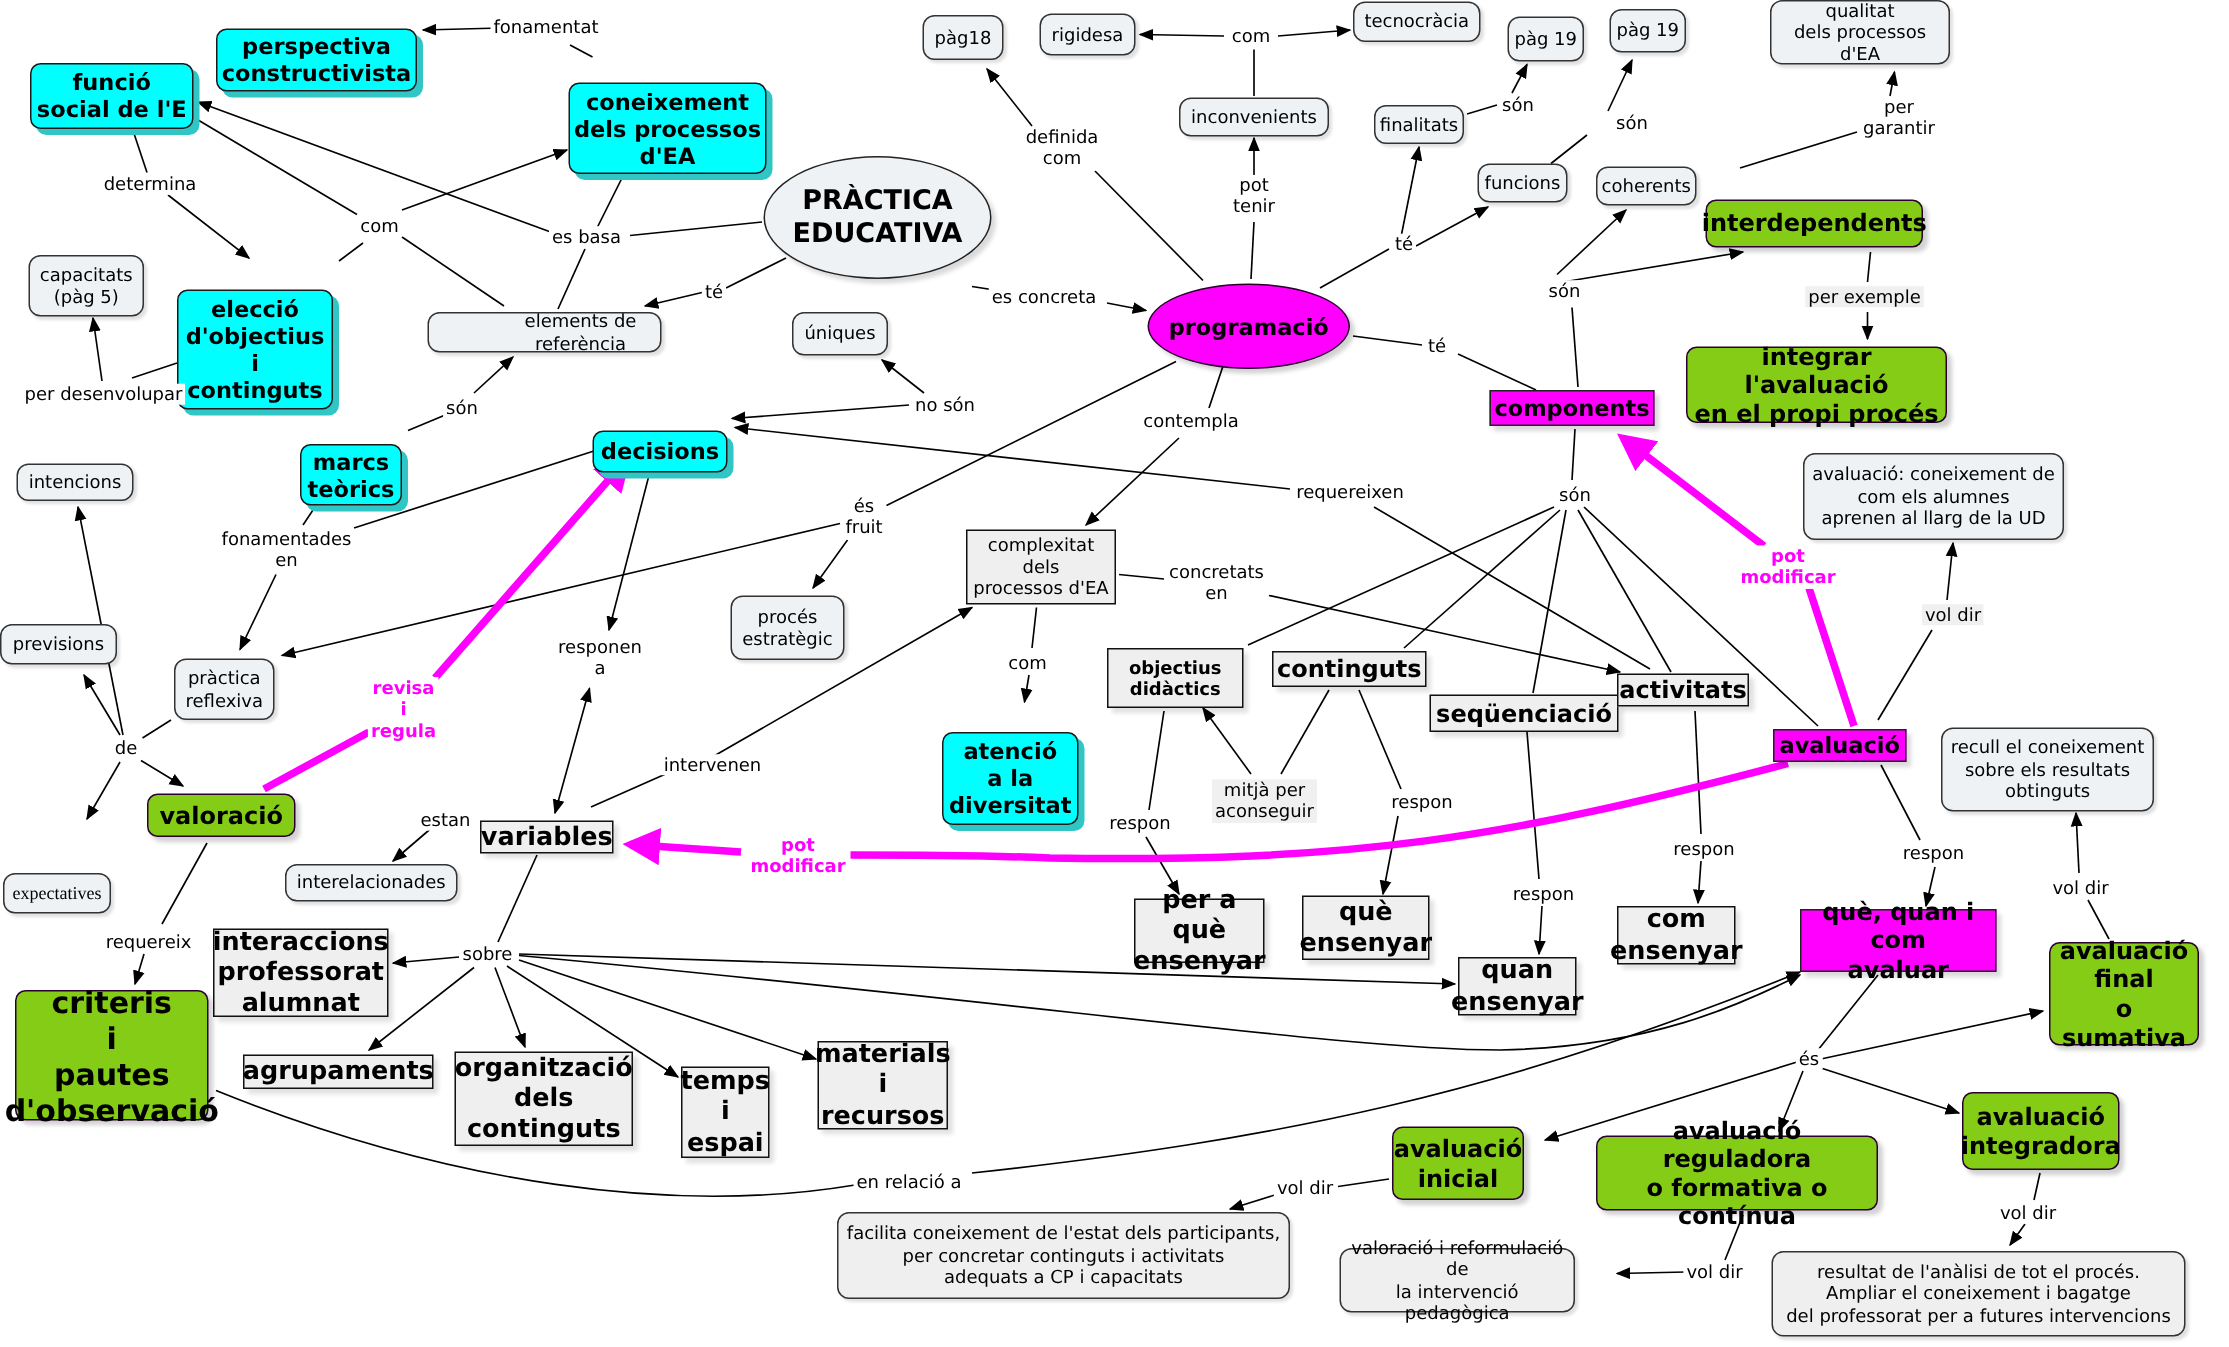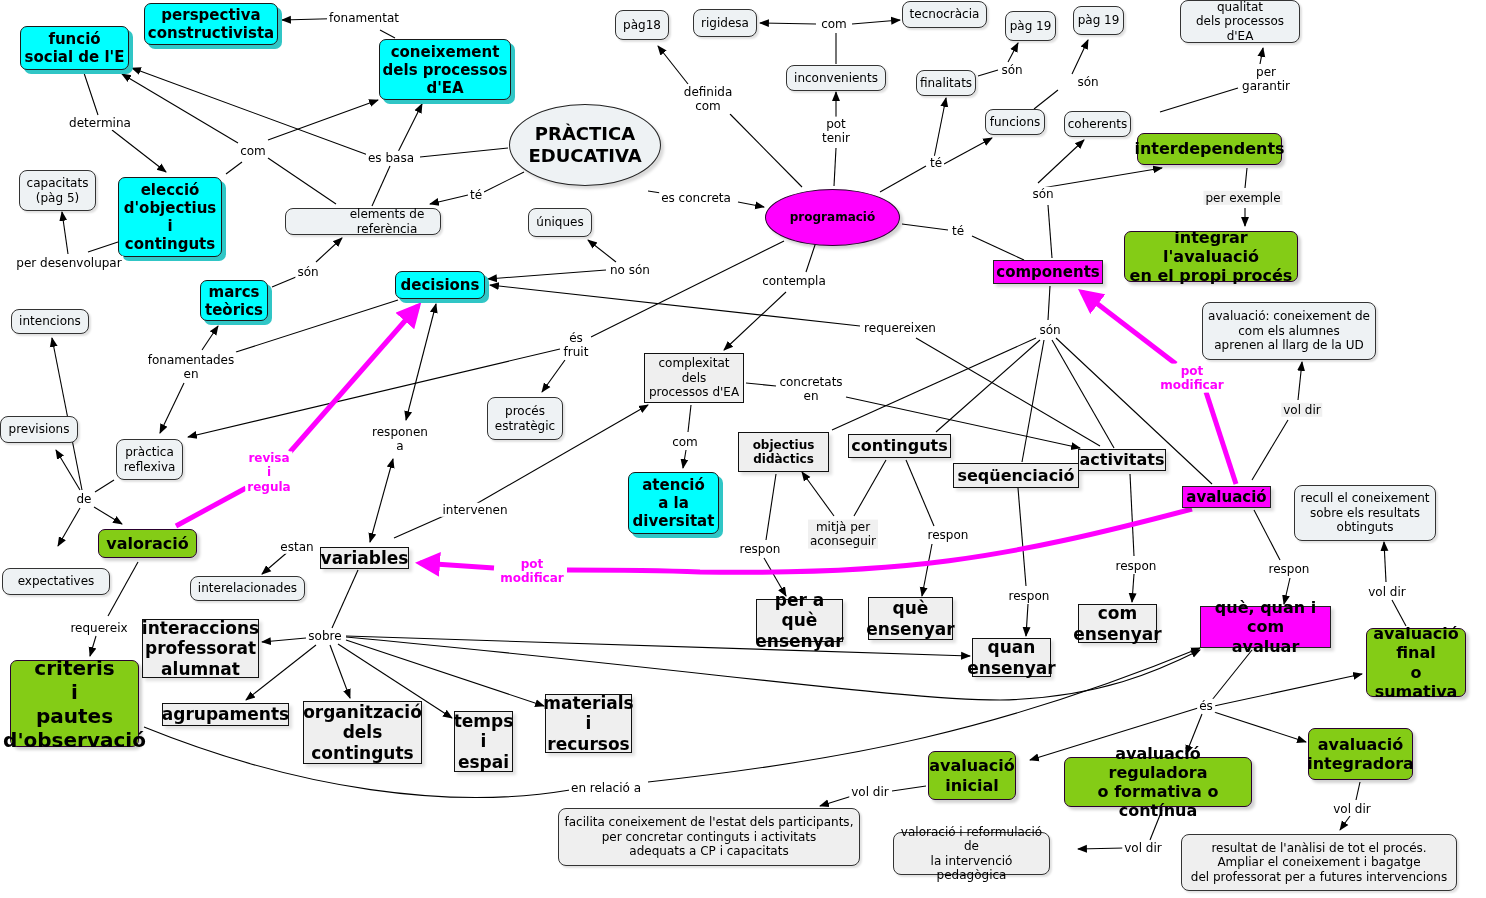--- a/index.html
+++ b/index.html
@@ -4,31 +4,31 @@
 <style>
   html, body { margin:0; padding:0; background:#ffffff; }
   body { width:1486px; height:898px; position:relative; overflow:hidden;
          font-family:"DejaVu Sans", "Liberation Sans", sans-serif; color:#000; }
   #edges { position:absolute; left:0; top:0; width:1486px; height:898px; }
   .node { position:absolute; box-sizing:border-box; display:flex; align-items:center;
           justify-content:center; text-align:center; white-space:pre-line; line-height:1.2; }
   .n-round { background:#eef2f4; border:1px solid #333; border-radius:8px; font-size:12px;
              box-shadow:2px 2px 2px rgba(0,0,0,0.12); }
   .n-cyan { background:#00ffff; border:1px solid #1a1a1a; border-radius:7px; font-size:15px;
-            font-weight:bold; box-shadow:4px 4px 0 #30c6c6; }
+            font-weight:bold; box-shadow:4px 4px 0 #30c6c6;margin-top:16px; }
   .n-mag { background:#84cc16; border:1px solid #2a0030; border-radius:7px; font-size:15px;
            font-weight:bold; box-shadow:3px 3px 3px rgba(0,0,0,0.18); }
   .n-magsq { background:#ff00ff; border:1px solid #222; font-size:15px; font-weight:bold;
              box-shadow:3px 3px 3px rgba(0,0,0,0.15); }
   .n-sq { background:#efefef; border:1.5px solid #111; font-size:17px; font-weight:bold;
           box-shadow:3px 3px 3px rgba(0,0,0,0.12); }
   .n-sqsm { background:#efefef; border:1.5px solid #111; font-size:12px; }
   .n-root { background:#eef2f4; border:1px solid #222; border-radius:50%; font-size:18px;
             font-weight:bold; box-shadow:3px 3px 3px rgba(0,0,0,0.15); }
-  .n-prog { background:#ff00ff; border:1px solid #2a0030; border-radius:50%; font-size:12px;
+  .n-prog { background:#ff00ff; border:1px solid #2a0030; border-radius:50%; font-size:15px;
             font-weight:bold; box-shadow:3px 3px 3px rgba(0,0,0,0.18); }
   .lbl { position:absolute; font-size:12px; background:#fff; padding:0 2px; text-align:center;
          white-space:pre-line; line-height:1.2; transform:translate(-50%,-50%); }
   .lbl-gray { background:#f0f0f0; }
   .lbl-mag { color:#ff00ff; font-weight:bold; }
 </style>
 </head>
 <body>
 
 <svg id="edges" xmlns="http://www.w3.org/2000/svg">
@@ -188,21 +188,21 @@
 d'objectius
 i
 continguts</div>
 <div class="node n-round" style="left:285px;top:208px;width:156px;height:27px;padding-left:48px;">elements de referència</div>
 <div class="node n-cyan" style="left:200px;top:280px;width:68px;height:41px;">marcs
 teòrics</div>
 <div class="node n-cyan" style="left:395px;top:271px;width:90px;height:28px;">decisions</div>
 <div class="node n-round" style="left:528px;top:208px;width:64px;height:29px;">úniques</div>
 <div class="node n-round" style="left:11px;top:309px;width:78px;height:25px;">intencions</div>
 <div class="node n-round" style="left:0px;top:416px;width:78px;height:27px;">previsions</div>
-<div class="node n-round" style="left:2px;top:568px;width:108px;height:27px;">expectatives</div>
+<div class="node n-round" style="left:2px;top:582px;width:72px;height:27px;font-family:Liberation Serif, serif;">expectatives</div>
 <div class="node n-round" style="left:116px;top:439px;width:67px;height:41px;">pràctica
 reflexiva</div>
 <div class="node n-mag" style="left:98px;top:529px;width:99px;height:29px;font-size:16px;">valoració</div>
 <div class="node n-round" style="left:487px;top:397px;width:76px;height:43px;">procés
 estratègic</div>
 <div class="node n-sqsm" style="left:644px;top:353px;width:100px;height:50px;">complexitat
 dels
 processos d'EA</div>
 <div class="node n-cyan" style="left:628px;top:472px;width:91px;height:62px;">atenció
 a la

